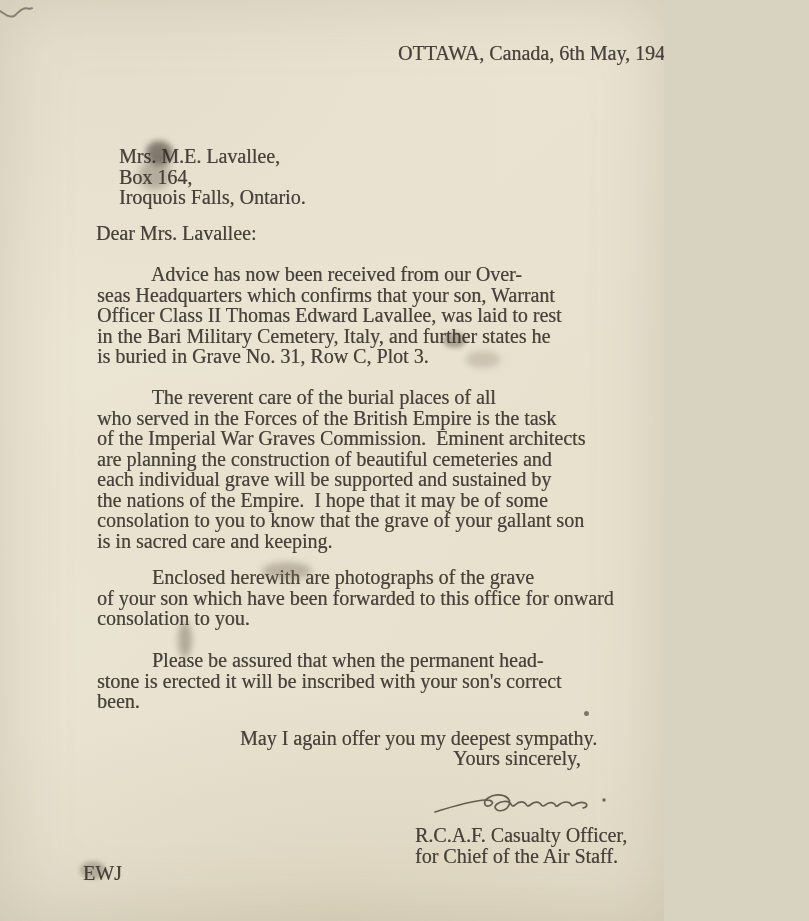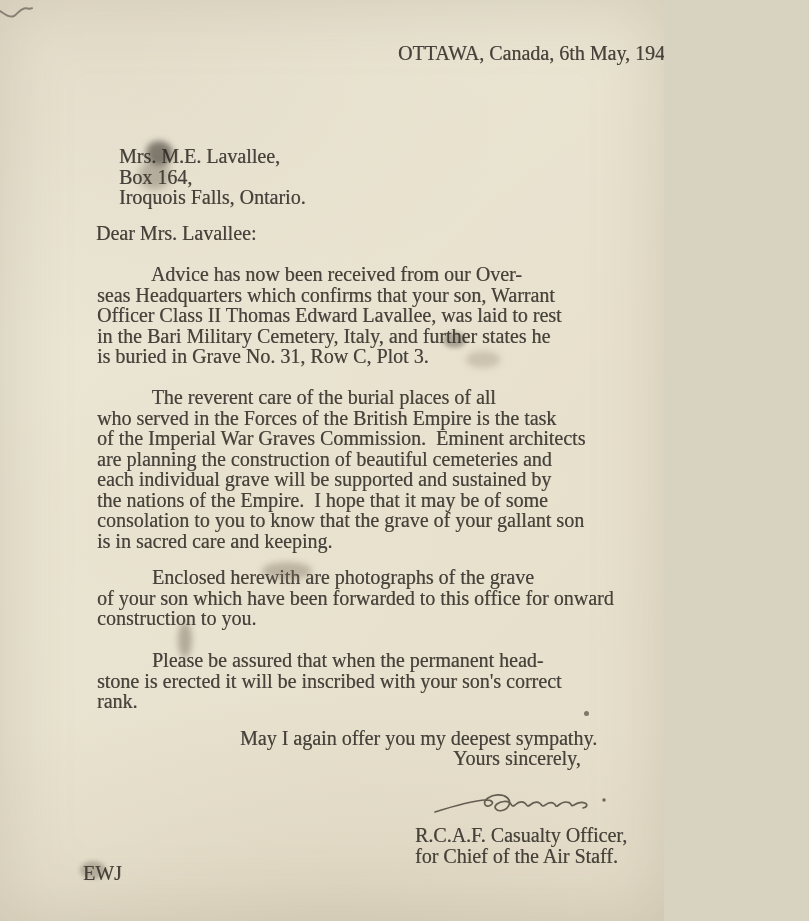--- a/index.html
+++ b/index.html
@@ -35,23 +35,23 @@
   <div class="txt" style="left:398px;top:43px;">OTTAWA, Canada, 6th May, 1946.</div>
 
   <div class="txt" style="left:95px;top:146px;margin-left:24px;"><div class="tline">Mrs. M.E. Lavallee,</div><div class="tline">Box 164,</div><div class="tline">Iroquois Falls, Ontario.</div></div>
 
   <div class="txt" style="left:96px;top:223px;">Dear Mrs. Lavallee:</div>
 
   <div class="txt" style="left:97px;top:264px;"><div class="tline">           Advice has now been received from our Over-</div><div class="tline">seas Headquarters which confirms that your son, Warrant</div><div class="tline">Officer Class II Thomas Edward Lavallee, was laid to rest</div><div class="tline">in the Bari Military Cemetery, Italy, and further states he</div><div class="tline">is buried in Grave No. 31, Row C, Plot 3.</div></div>
 
   <div class="txt" style="left:97px;top:387px;"><div class="tline">           The reverent care of the burial places of all</div><div class="tline">who served in the Forces of the British Empire is the task</div><div class="tline">of the Imperial War Graves Commission.  Eminent architects</div><div class="tline">are planning the construction of beautiful cemeteries and</div><div class="tline">each individual grave will be supported and sustained by</div><div class="tline">the nations of the Empire.  I hope that it may be of some</div><div class="tline">consolation to you to know that the grave of your gallant son</div><div class="tline">is in sacred care and keeping.</div></div>
 
-  <div class="txt" style="left:97px;top:567px;"><div class="tline">           Enclosed herewith are photographs of the grave</div><div class="tline">of your son which have been forwarded to this office for onward</div><div class="tline">construction to you.</div></div>
+  <div class="txt" style="left:97px;top:567px;"><div class="tline">           Enclosed herewith are photographs of the grave</div><div class="tline">of your son which have been forwarded to this office for onward</div><div class="tline">consolation to you.</div></div>
 
-  <div class="txt" style="left:97px;top:650px;"><div class="tline">           Please be assured that when the permanent head-</div><div class="tline">stone is erected it will be inscribed with your son's correct</div><div class="tline">rank.</div></div>
+  <div class="txt" style="left:97px;top:650px;"><div class="tline">           Please be assured that when the permanent head-</div><div class="tline">stone is erected it will be inscribed with your son's correct</div><div class="tline">been.</div></div>
 
   <div class="txt" style="left:240px;top:728px;">May I again offer you my deepest sympathy.</div>
 
   <div class="txt" style="left:453px;top:748px;">Yours sincerely,</div>
 
   <svg class="sig" style="left:432px;top:786px;" width="200" height="34" viewBox="0 0 200 34">
     <path d="M3,26 C22,20 38,15 52,14
              C60,13.5 63,17 58,19.5 C53,22 50,16 56,12
              C61,8.5 70,7.5 75,11.5 C80,15.5 77,23 70,24.5
              C64,25.8 61,21 65,18 C69,15.2 75,14.5 78,17

